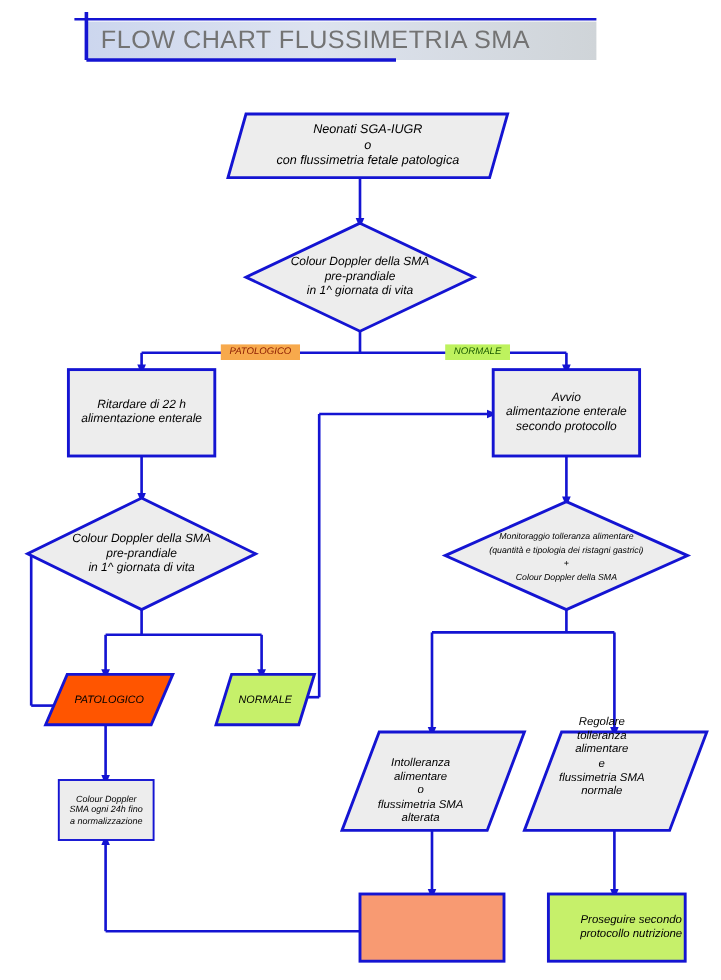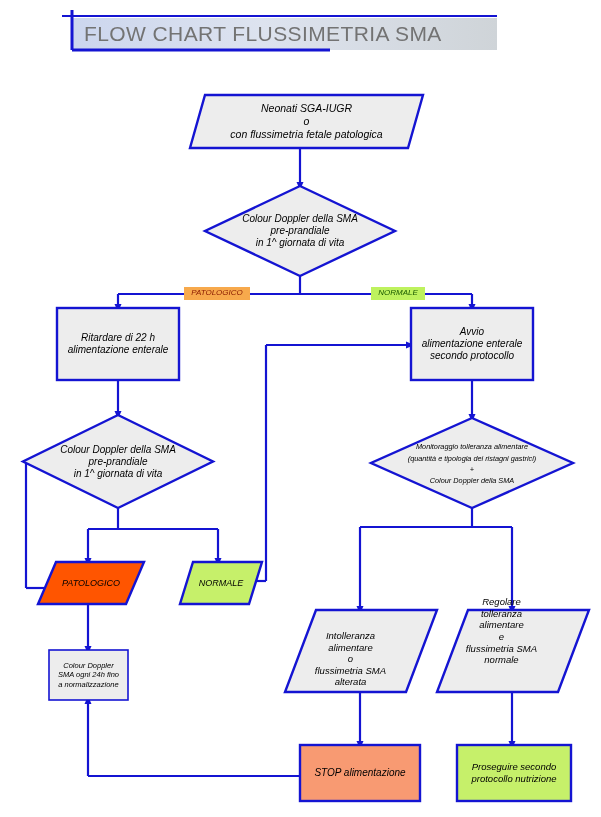--- a/index.html
+++ b/index.html
@@ -188,18 +188,17 @@
 flussimetria SMA
 alterata</div>
 
   <div class="node-text" style="left:441px; top:590px; width:121px; height:82px; font-size:9.5px;">Regolare
 tolleranza
 alimentare
 e
 flussimetria SMA
 normale</div>
 
-  <div class="node-text" style="left:300px; top:745px; width:120px; height:56px; font-size:10px;">STOP alimentazione</div>
-
-  <div class="node-text" style="left:457px; top:745px; width:114px; height:56px; font-size:9.5px;">Proseguire secondo
+
+  <div class="node-text" style="left:457px; top:745px; width:114px; height:56px; font-size:9.5px;padding-left:12px;">Proseguire secondo
 protocollo nutrizione</div>
 
 </div>
 
 </body></html>

